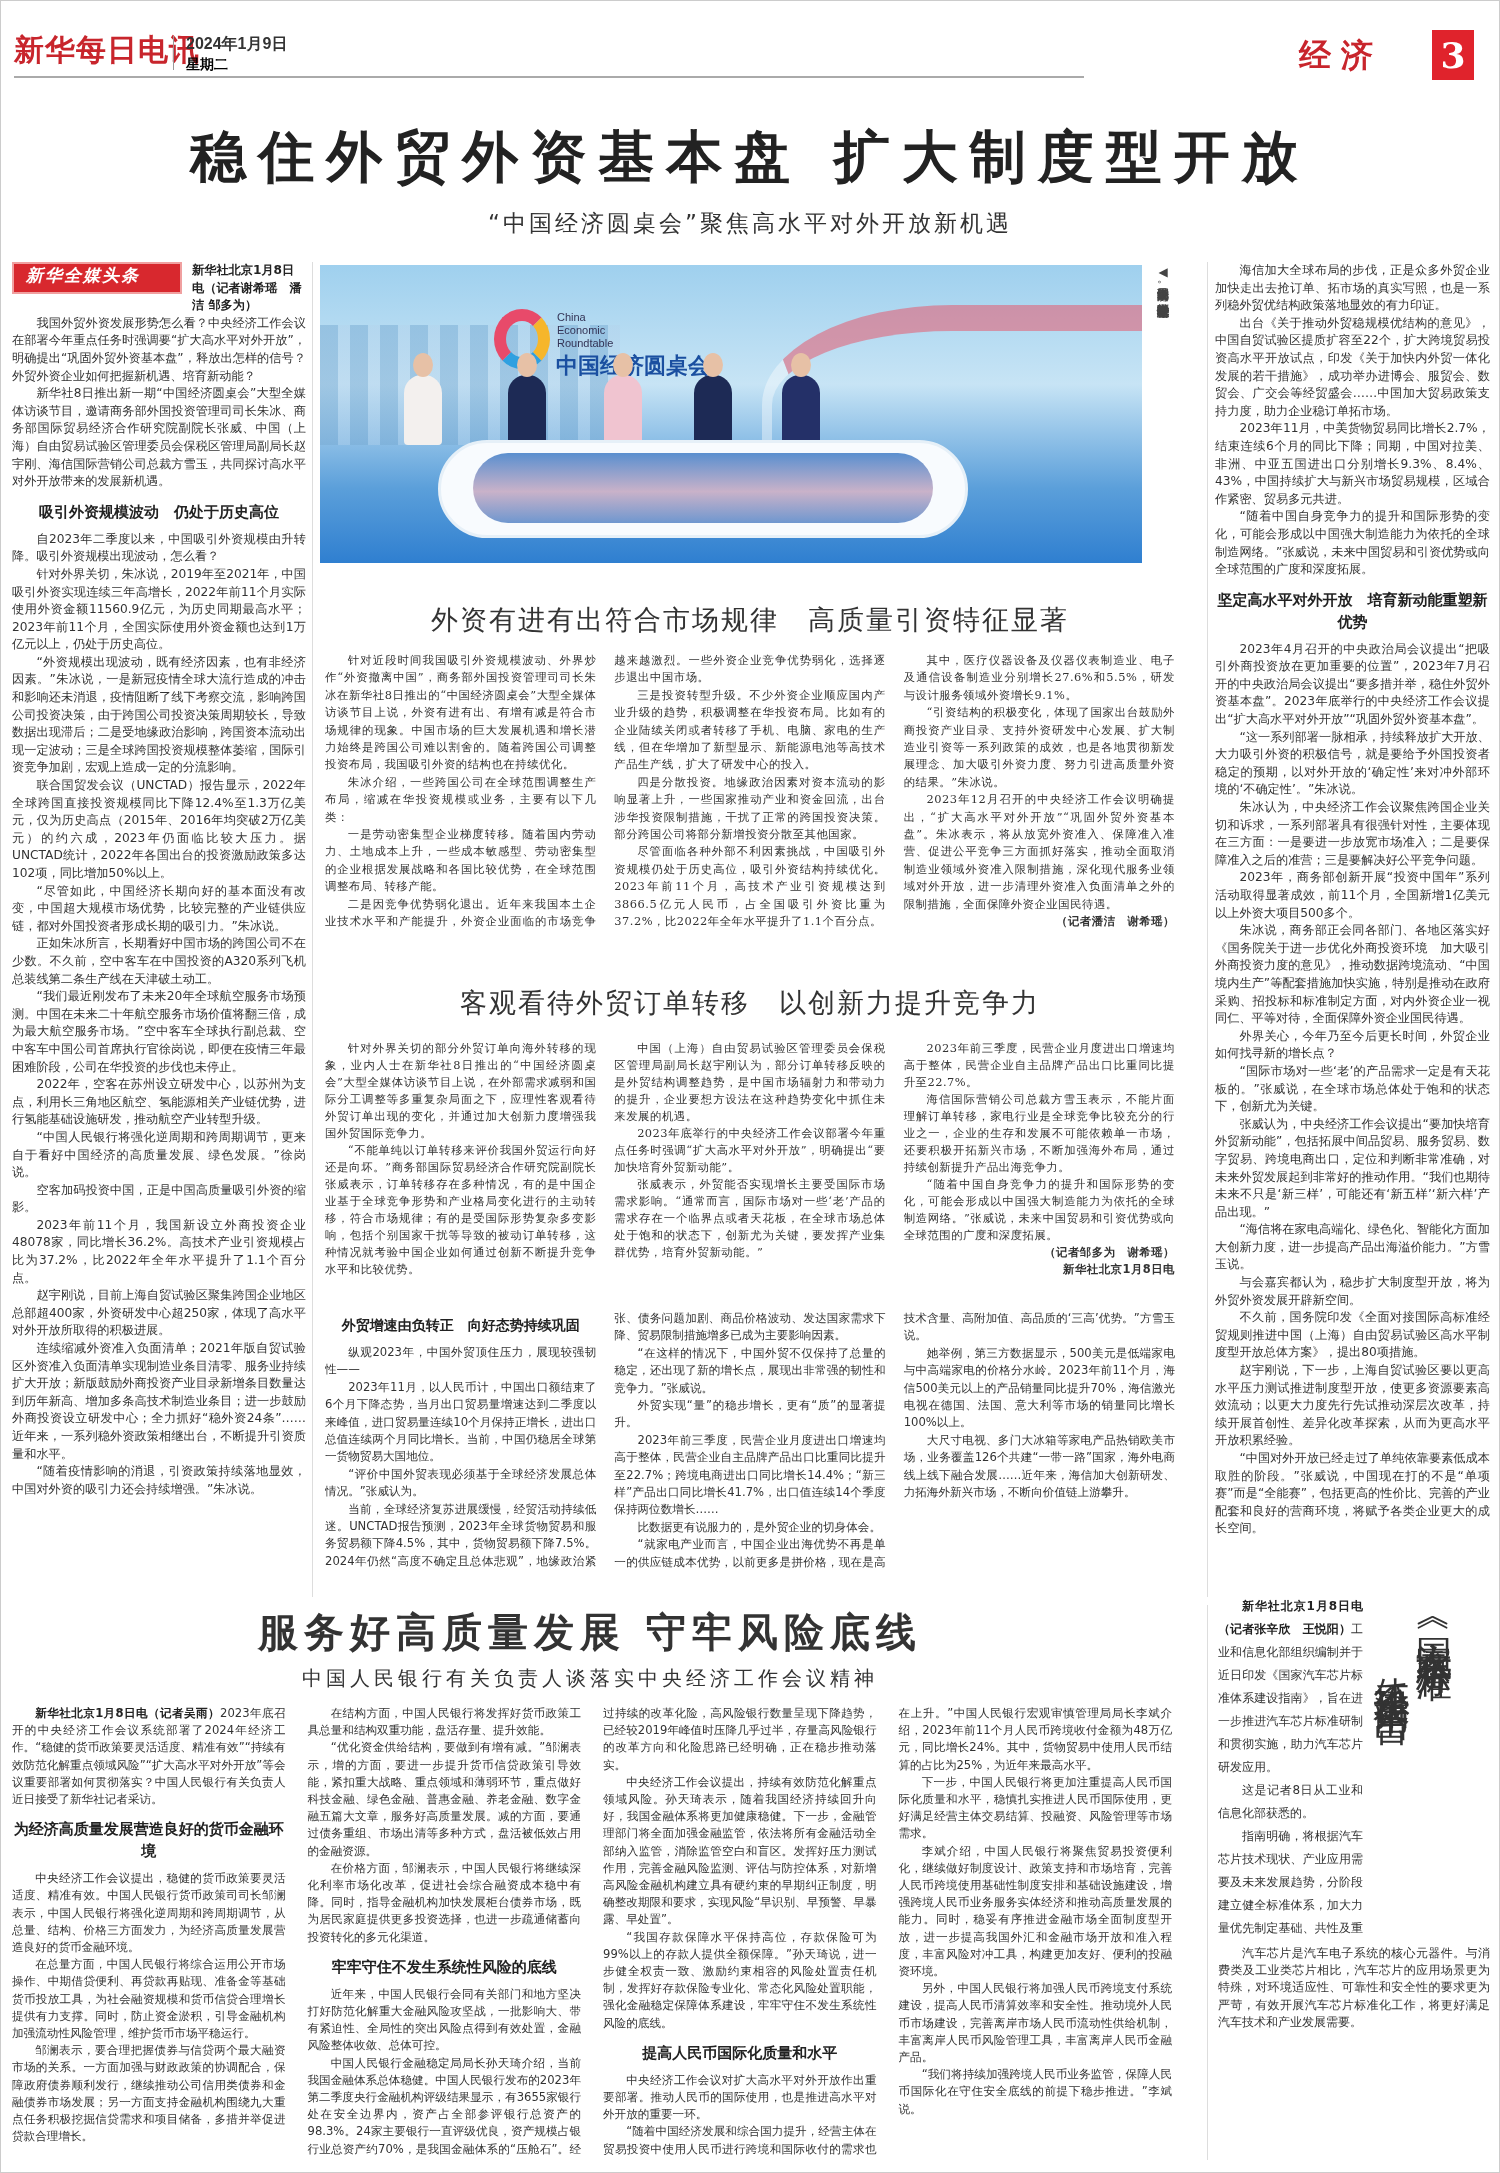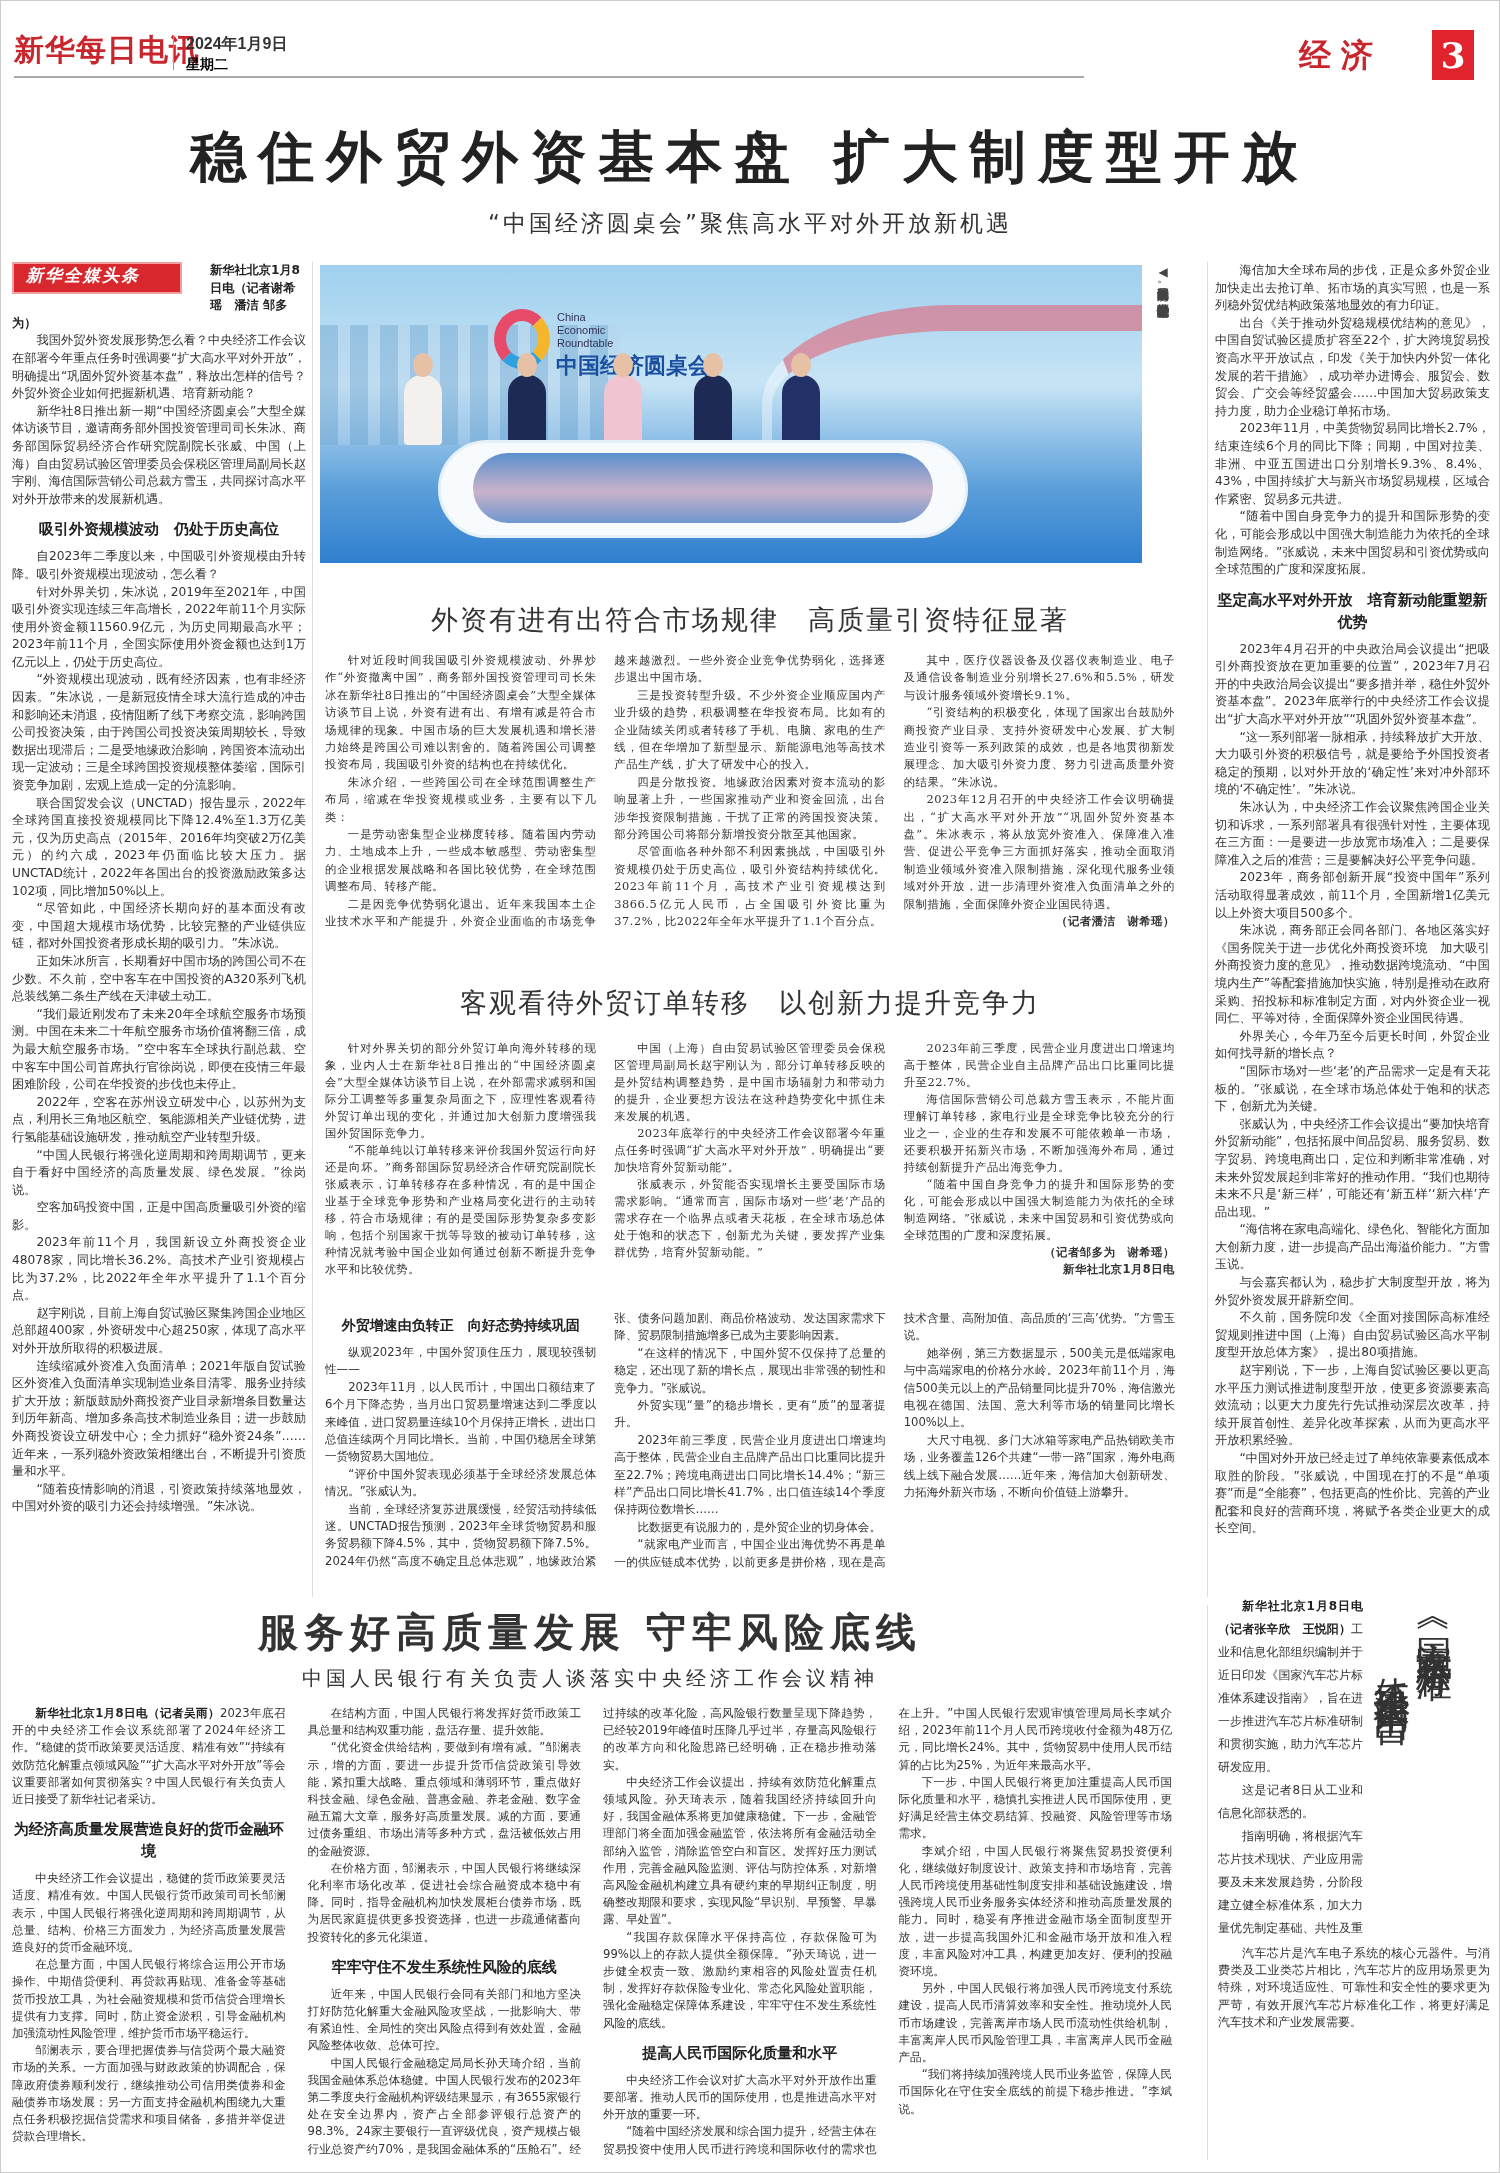--- a/index.html
+++ b/index.html
@@ -14,21 +14,21 @@
 .section-name{position:absolute;left:1285px;top:4px;font-size:32px;color:#c8252c;font-weight:bold;letter-spacing:10px}
 .page-num{position:absolute;left:1418px;top:0;width:42px;height:50px;background:#e0232c;color:#fff;font-size:36px;font-weight:bold;text-align:center;line-height:50px}
 .main-title{left:0;top:120px;width:1500px;text-align:center;font-size:56px;font-weight:bold;letter-spacing:12px;color:#222;font-family:"DejaVu Serif",serif}
 .sub-title{left:0;top:208px;width:1500px;text-align:center;font-size:23px;color:#333;letter-spacing:3px;font-family:"DejaVu Sans",sans-serif}
 .col{font-size:12.2px;line-height:17.6px;text-align:justify;color:#333;font-family:"DejaVu Sans",sans-serif}
 .col p{text-indent:2em}
 .col p.noind{text-indent:0}
 .col .dateline{font-weight:bold;color:#222}
 .col h4{font-size:15px;font-weight:bold;margin:10px 0 8px;text-align:center;color:#222;line-height:22px;font-family:"DejaVu Sans",sans-serif}
 .col.serif{font-family:"DejaVu Serif",serif;letter-spacing:0.5px}
-.badge{display:inline-block;background:#d8282e;color:#fff;font-size:17px;font-weight:bold;font-style:italic;padding:3px 12px;border:2px solid #f0a0a0;letter-spacing:2px;width:170px;height:32px;float:left;margin:0 28px 4px 0}
+.badge{display:inline-block;background:#d8282e;color:#fff;font-size:17px;font-weight:bold;font-style:italic;padding:3px 12px;border:2px solid #f0a0a0;letter-spacing:2px;width:170px;height:32px;float:left;margin:0 10px 4px 0}
 .photo{left:320px;top:265px;width:822px;height:298px;overflow:hidden;background:linear-gradient(180deg,#9fd0ee 0%,#c7e4f5 40%,#5b9fda 75%,#2f7fd0 100%)}
 .photo .skyline{position:absolute;left:0;top:60px;width:300px;height:120px;background:repeating-linear-gradient(90deg,rgba(120,170,210,.5) 0 18px,rgba(180,210,235,.4) 18px 30px)}
 .photo .arc{position:absolute;right:0;top:40px;width:380px;height:200px;border-radius:50% 0 0 0;border-top:26px solid rgba(230,90,110,.55);border-left:10px solid rgba(255,255,255,.4)}
 .photo .logo-c{position:absolute;left:174px;top:44px;width:56px;height:60px;border-radius:50%;border:12px solid #e84a6a;border-right-color:#f6b62b;border-bottom-color:#2fa0e0}
 .photo .logo-txt-en{position:absolute;left:237px;top:46px;font-family:"Liberation Sans",sans-serif;font-size:11px;color:#335;line-height:13px}
 .photo .logo-txt-cn{position:absolute;left:236px;top:86px;font-family:"DejaVu Sans",sans-serif;font-size:22px;color:#1a4fa0;font-weight:bold}
 .photo .desk{position:absolute;left:118px;top:175px;width:530px;height:98px;border-radius:50px;background:#f8fbfe;border:3px solid #e6f0f8}
 .photo .desk-in{position:absolute;left:32px;top:10px;right:32px;bottom:12px;border-radius:40px;background:linear-gradient(180deg,#5a8fcf,#c9b2c9 55%,#6f97cf)}
 .photo .person{position:absolute;top:110px;width:38px;height:70px;border-radius:18px 18px 4px 4px;background:#1d2a55}
 .photo .head{position:absolute;top:-22px;left:9px;width:20px;height:24px;border-radius:50%;background:#e7c1a6}

